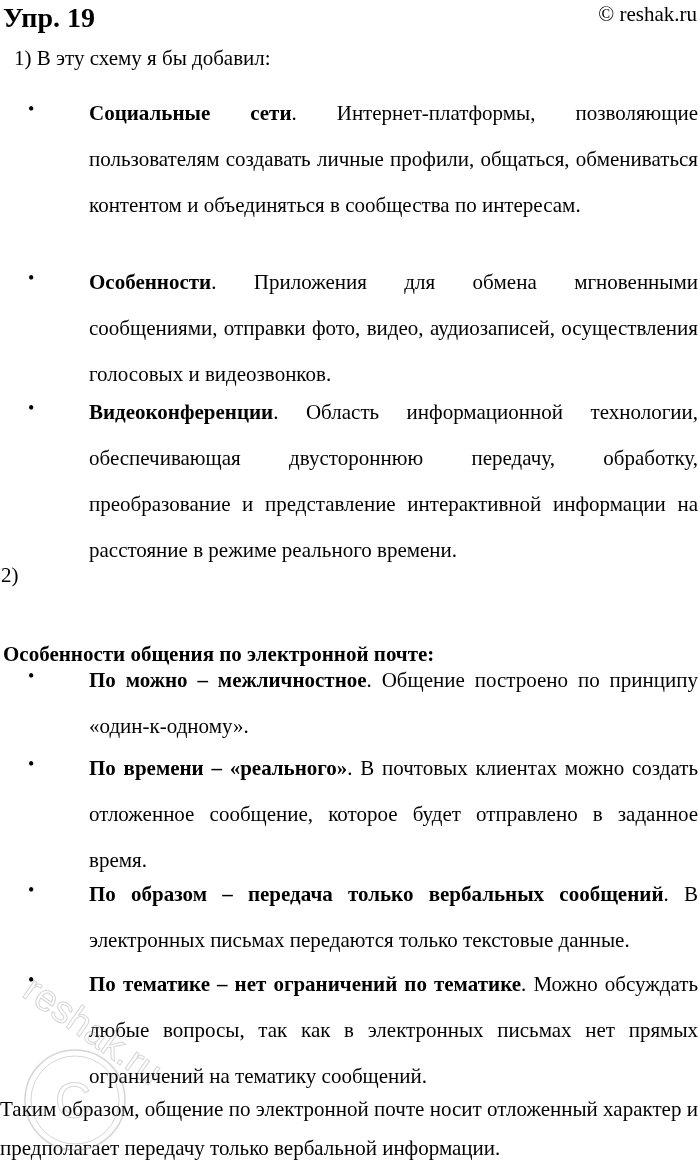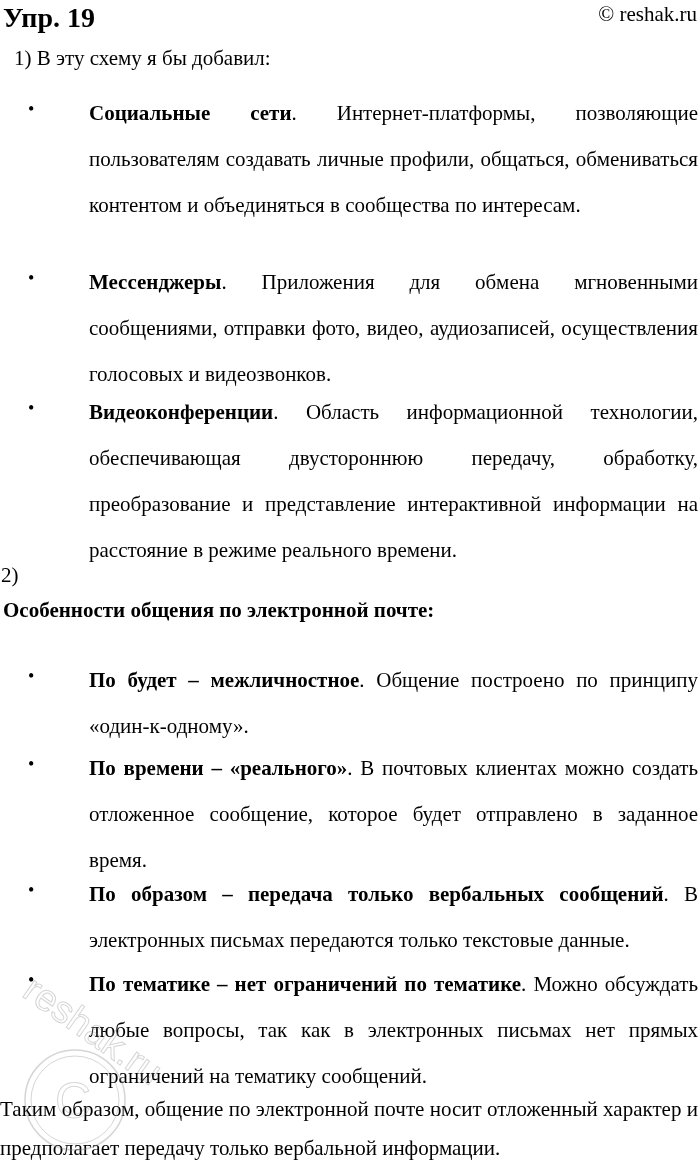--- a/index.html
+++ b/index.html
@@ -30,35 +30,35 @@
 
 <div class="line" style="top:46px; left:14px;">1) В эту схему я бы добавил:</div>
 
 <div class="bullet-item" style="top:90px;">
   <span class="bullet-dot">•</span>
   <div class="bullet-text"><span class="lbl">Социальные сети</span><span>. Интернет-платформы, позволяющие пользователям создавать личные профили, общаться, обмениваться контентом и объединяться в сообщества по интересам.</span></div>
 </div>
 
 <div class="bullet-item" style="top:259px;">
   <span class="bullet-dot">•</span>
-  <div class="bullet-text"><span class="lbl">Мессенджеры</span><span>. Приложения для обмена мгновенными сообщениями, отправки фото, видео, аудиозаписей, осуществления голосовых и видеозвонков.</span></div>
+  <div class="bullet-text"><span class="lbl">Особенности</span><span>. Приложения для обмена мгновенными сообщениями, отправки фото, видео, аудиозаписей, осуществления голосовых и видеозвонков.</span></div>
 </div>
 
 <div class="bullet-item" style="top:389px;">
   <span class="bullet-dot">•</span>
   <div class="bullet-text"><span class="lbl">Видеоконференции</span><span>. Область информационной технологии, обеспечивающая двустороннюю передачу, обработку, преобразование и представление интерактивной информации на расстояние в режиме реального времени.</span></div>
 </div>
 
 <div class="line" style="top:563px; left:1px;">2)</div>
 
-<div class="heading" style="top:598px;">Особенности общения по электронной почте:</div>
+<div class="heading" style="top:642px;">Особенности общения по электронной почте:</div>
 
 <div class="bullet-item" style="top:657px;">
   <span class="bullet-dot">•</span>
-  <div class="bullet-text"><span class="lbl">По будет – межличностное</span><span>. Общение построено по принципу «один-к-одному».</span></div>
+  <div class="bullet-text"><span class="lbl">По можно – межличностное</span><span>. Общение построено по принципу «один-к-одному».</span></div>
 </div>
 
 <div class="bullet-item" style="top:745px;">
   <span class="bullet-dot">•</span>
   <div class="bullet-text"><span class="lbl">По времени – «реального»</span><span>. В почтовых клиентах можно создать отложенное сообщение, которое будет отправлено в заданное время.</span></div>
 </div>
 
 <div class="bullet-item" style="top:871px;">
   <span class="bullet-dot">•</span>
   <div class="bullet-text"><span class="lbl">По образом – передача только вербальных сообщений</span><span>. В электронных письмах передаются только текстовые данные.</span></div>

